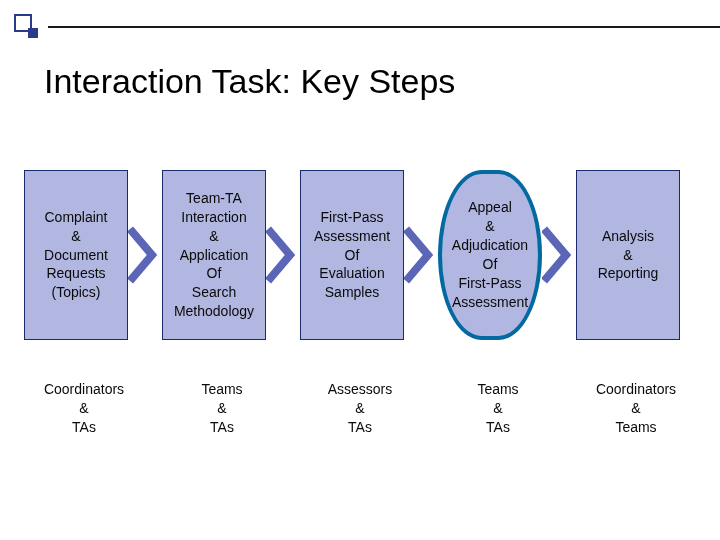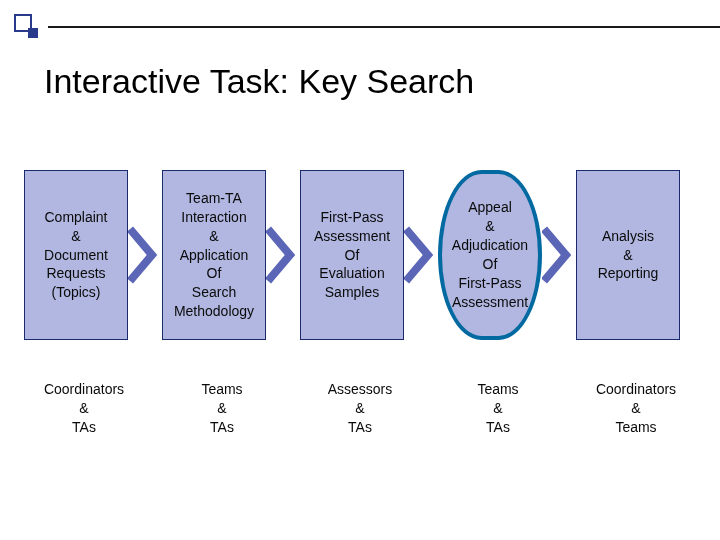--- a/index.html
+++ b/index.html
@@ -108,21 +108,21 @@
 </style>
 </head>
 <body>
 
 <div class="logo">
   <div class="big"></div>
   <div class="small"></div>
 </div>
 <div class="rule"></div>
 
-<h1 class="title">Interactive Task: Key Search</h1>
+<h1 class="title">Interaction Task: Key Steps</h1>
 
 <div class="stage">
   <div class="row box-row" id="box-row">
       <div class="box">
         <span class="line">Complaint
 &amp;
 Document
 Requests
 (Topics)</span>
       </div>

